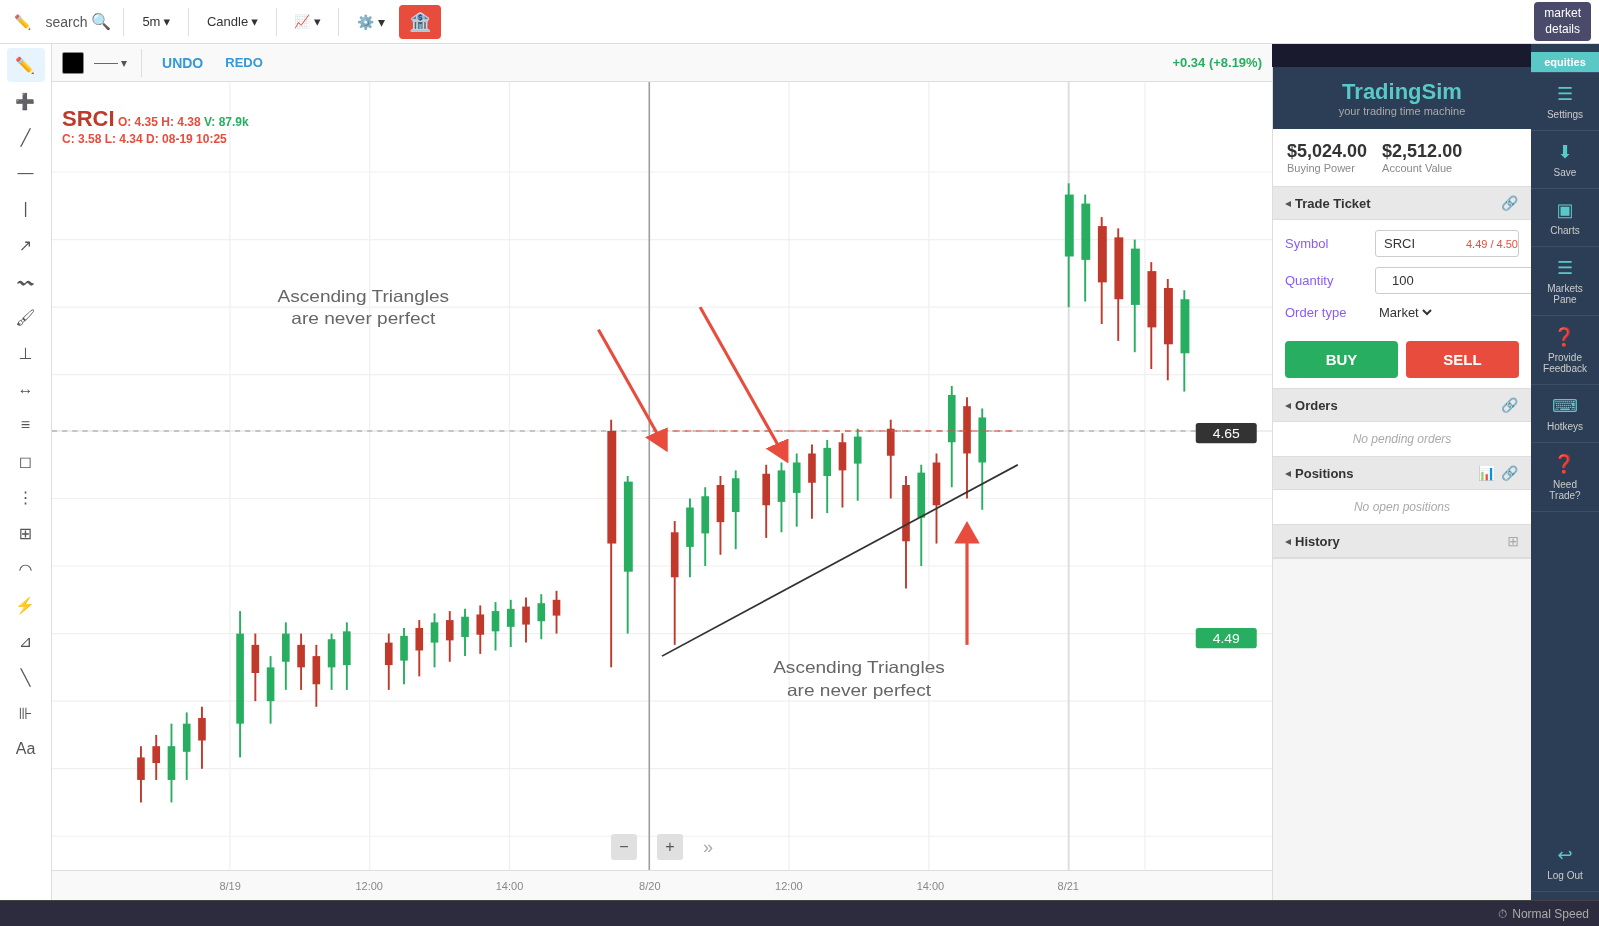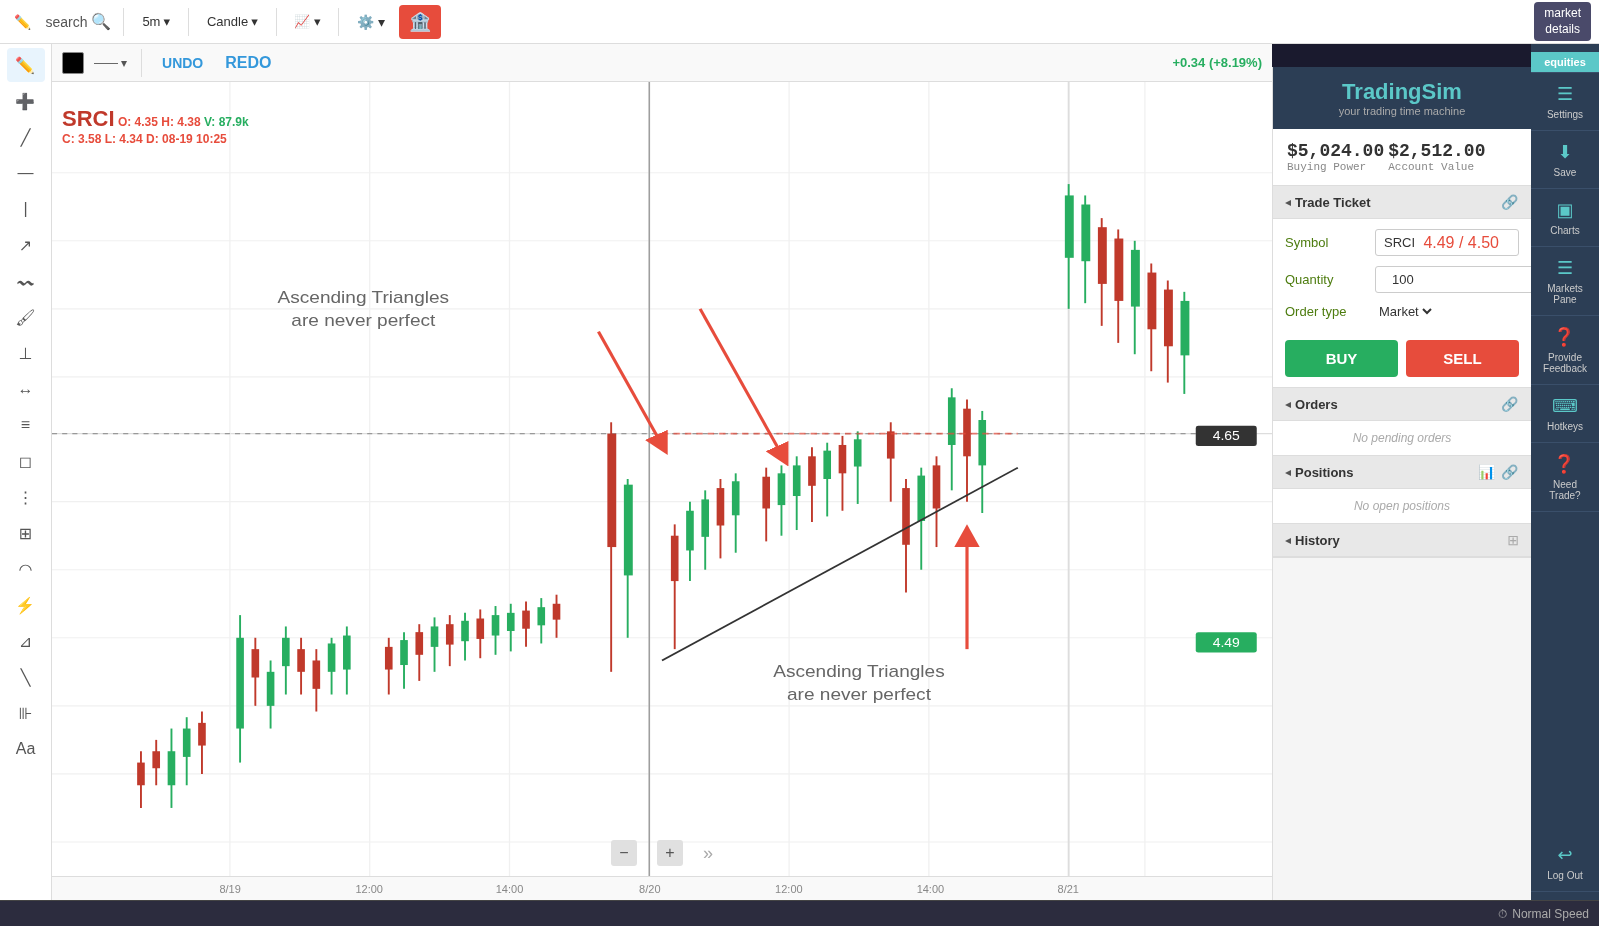--- a/index.html
+++ b/index.html
@@ -117,21 +117,21 @@
       display: flex; align-items: center; gap: 3px;
       color: #555; font-size: 12px; cursor: pointer;
       border: none; background: none;
     }
     .undo-btn {
       color: #3498db; font-size: 14px; font-weight: bold;
       cursor: pointer; border: none; background: none;
       padding: 2px 6px;
     }
     .redo-btn {
-      color: #3498db; font-size: 16px; font-weight: bold;
+      color: #3498db; font-size: 13px; font-weight: bold;
       cursor: pointer; border: none; background: none;
       padding: 2px 6px;
     }
     .price-change-label {
       margin-left: auto;
       color: #27ae60;
       font-size: 13px;
       font-weight: bold;
     }
 
@@ -206,22 +206,21 @@
     .brand-tagline {
       color: #aaa;
       font-size: 11px;
     }
 
     .account-info {
       display: flex;
       padding: 12px 14px;
       background: #fff;
       border-bottom: 1px solid #ddd;
-      gap: 4px;
-      font-family: Liberation Mono, monospace;
+      gap: 15px;
     }
     .account-item label {
       display: block;
       color: #888;
       font-size: 11px;
     }
     .account-item .amount {
       color: #333;
       font-size: 18px;
       font-weight: bold;
@@ -254,21 +253,21 @@
     .trade-ticket-body {
       padding: 10px 12px;
       background: #fff;
     }
     .field-row {
       display: flex;
       align-items: center;
       margin-bottom: 10px;
     }
     .field-label {
-      color: #4d7c0f;
+      color: #8b5cf6;
       font-size: 13px;
       width: 90px;
       flex-shrink: 0;
     }
     .field-input {
       flex: 1;
       border: 1px solid #ccc;
       padding: 5px 16px;
       border-radius: 3px;
       font-size: 13px;
@@ -283,22 +282,22 @@
     .symbol-input {
       width: 100%;
       border: 1px solid #ccc;
       padding: 5px 8px;
       border-radius: 3px;
       font-size: 13px;
       color: #333;
     }
     .bid-ask {
       position: absolute;
-      right: 20px;
-      font-size: 16px;
+      right: 1px;
+      font-size: 11px;
       color: #e74c3c;
     }
     .order-type-wrapper {
       flex: 1;
       display: flex;
       align-items: center;
     }
     .order-type-select {
       border: none;
       font-size: 13px;
@@ -401,21 +400,21 @@
       font-size: 16px;
       color: #555;
       display: flex; align-items: center; justify-content: center;
     }
     .fast-forward-btn {
       background: none; border: none;
       font-size: 18px; color: #aaa; cursor: pointer;
     }
 
     .x-axis {
-      height: 24px;
+      height: 30px;
       background: #f9f9f9;
       border-top: 1px solid #ddd;
       display: flex;
       align-items: center;
       position: relative;
       flex-shrink: 0;
     }
     .x-axis-label {
       position: absolute;
       font-size: 11px;

